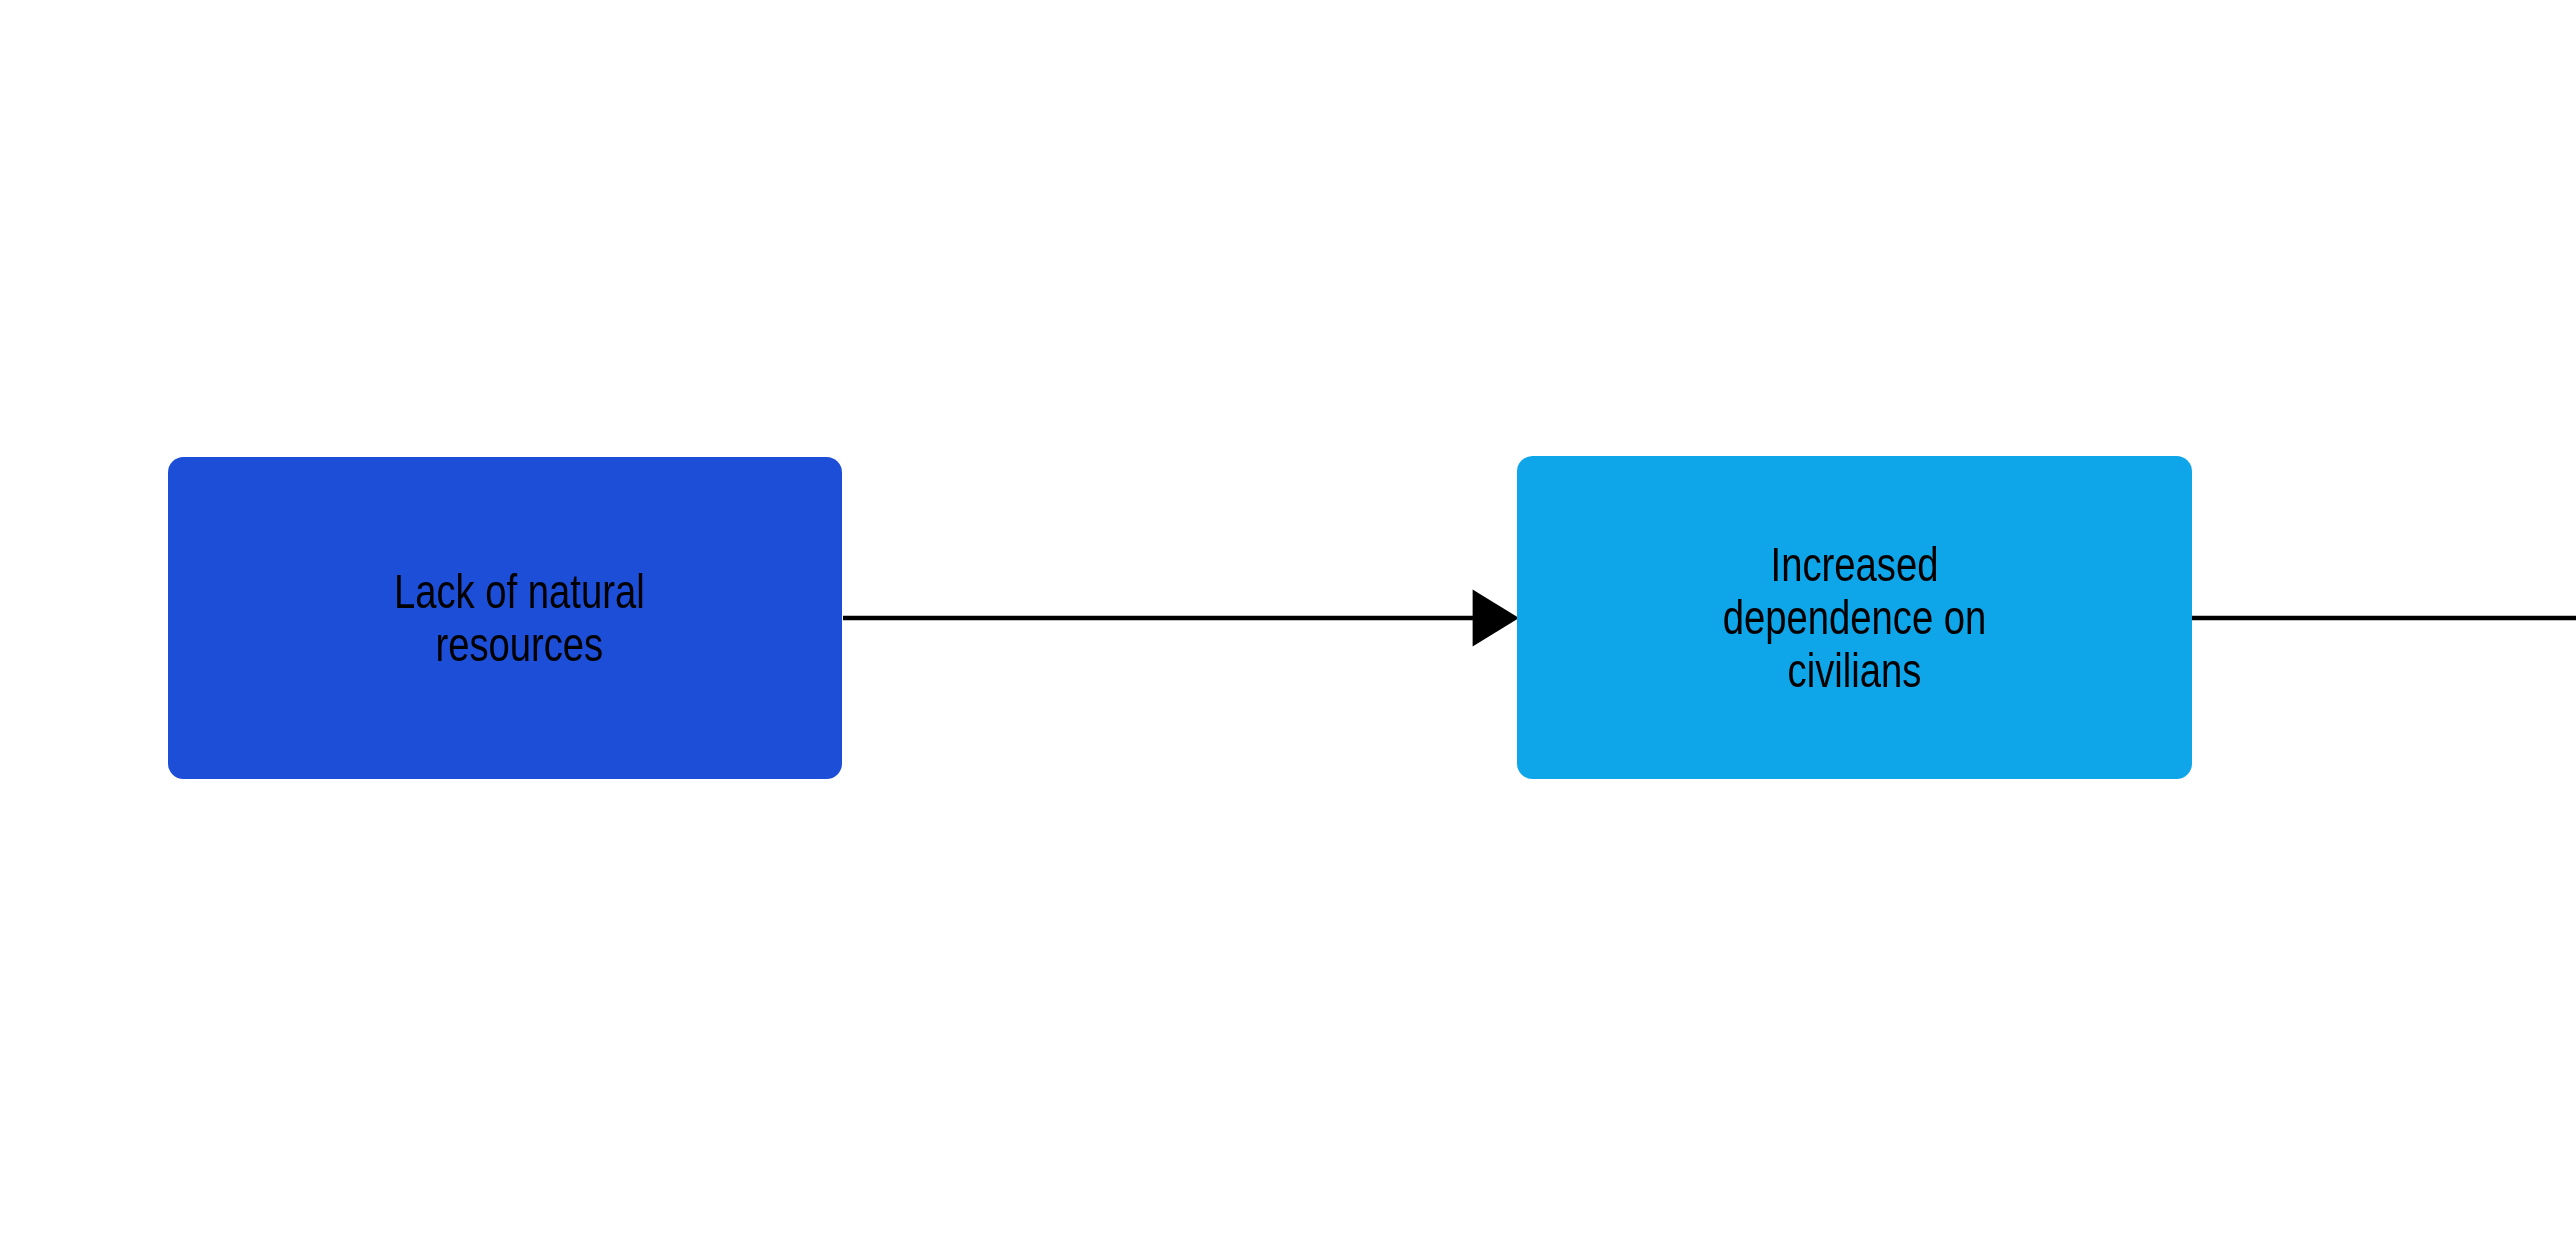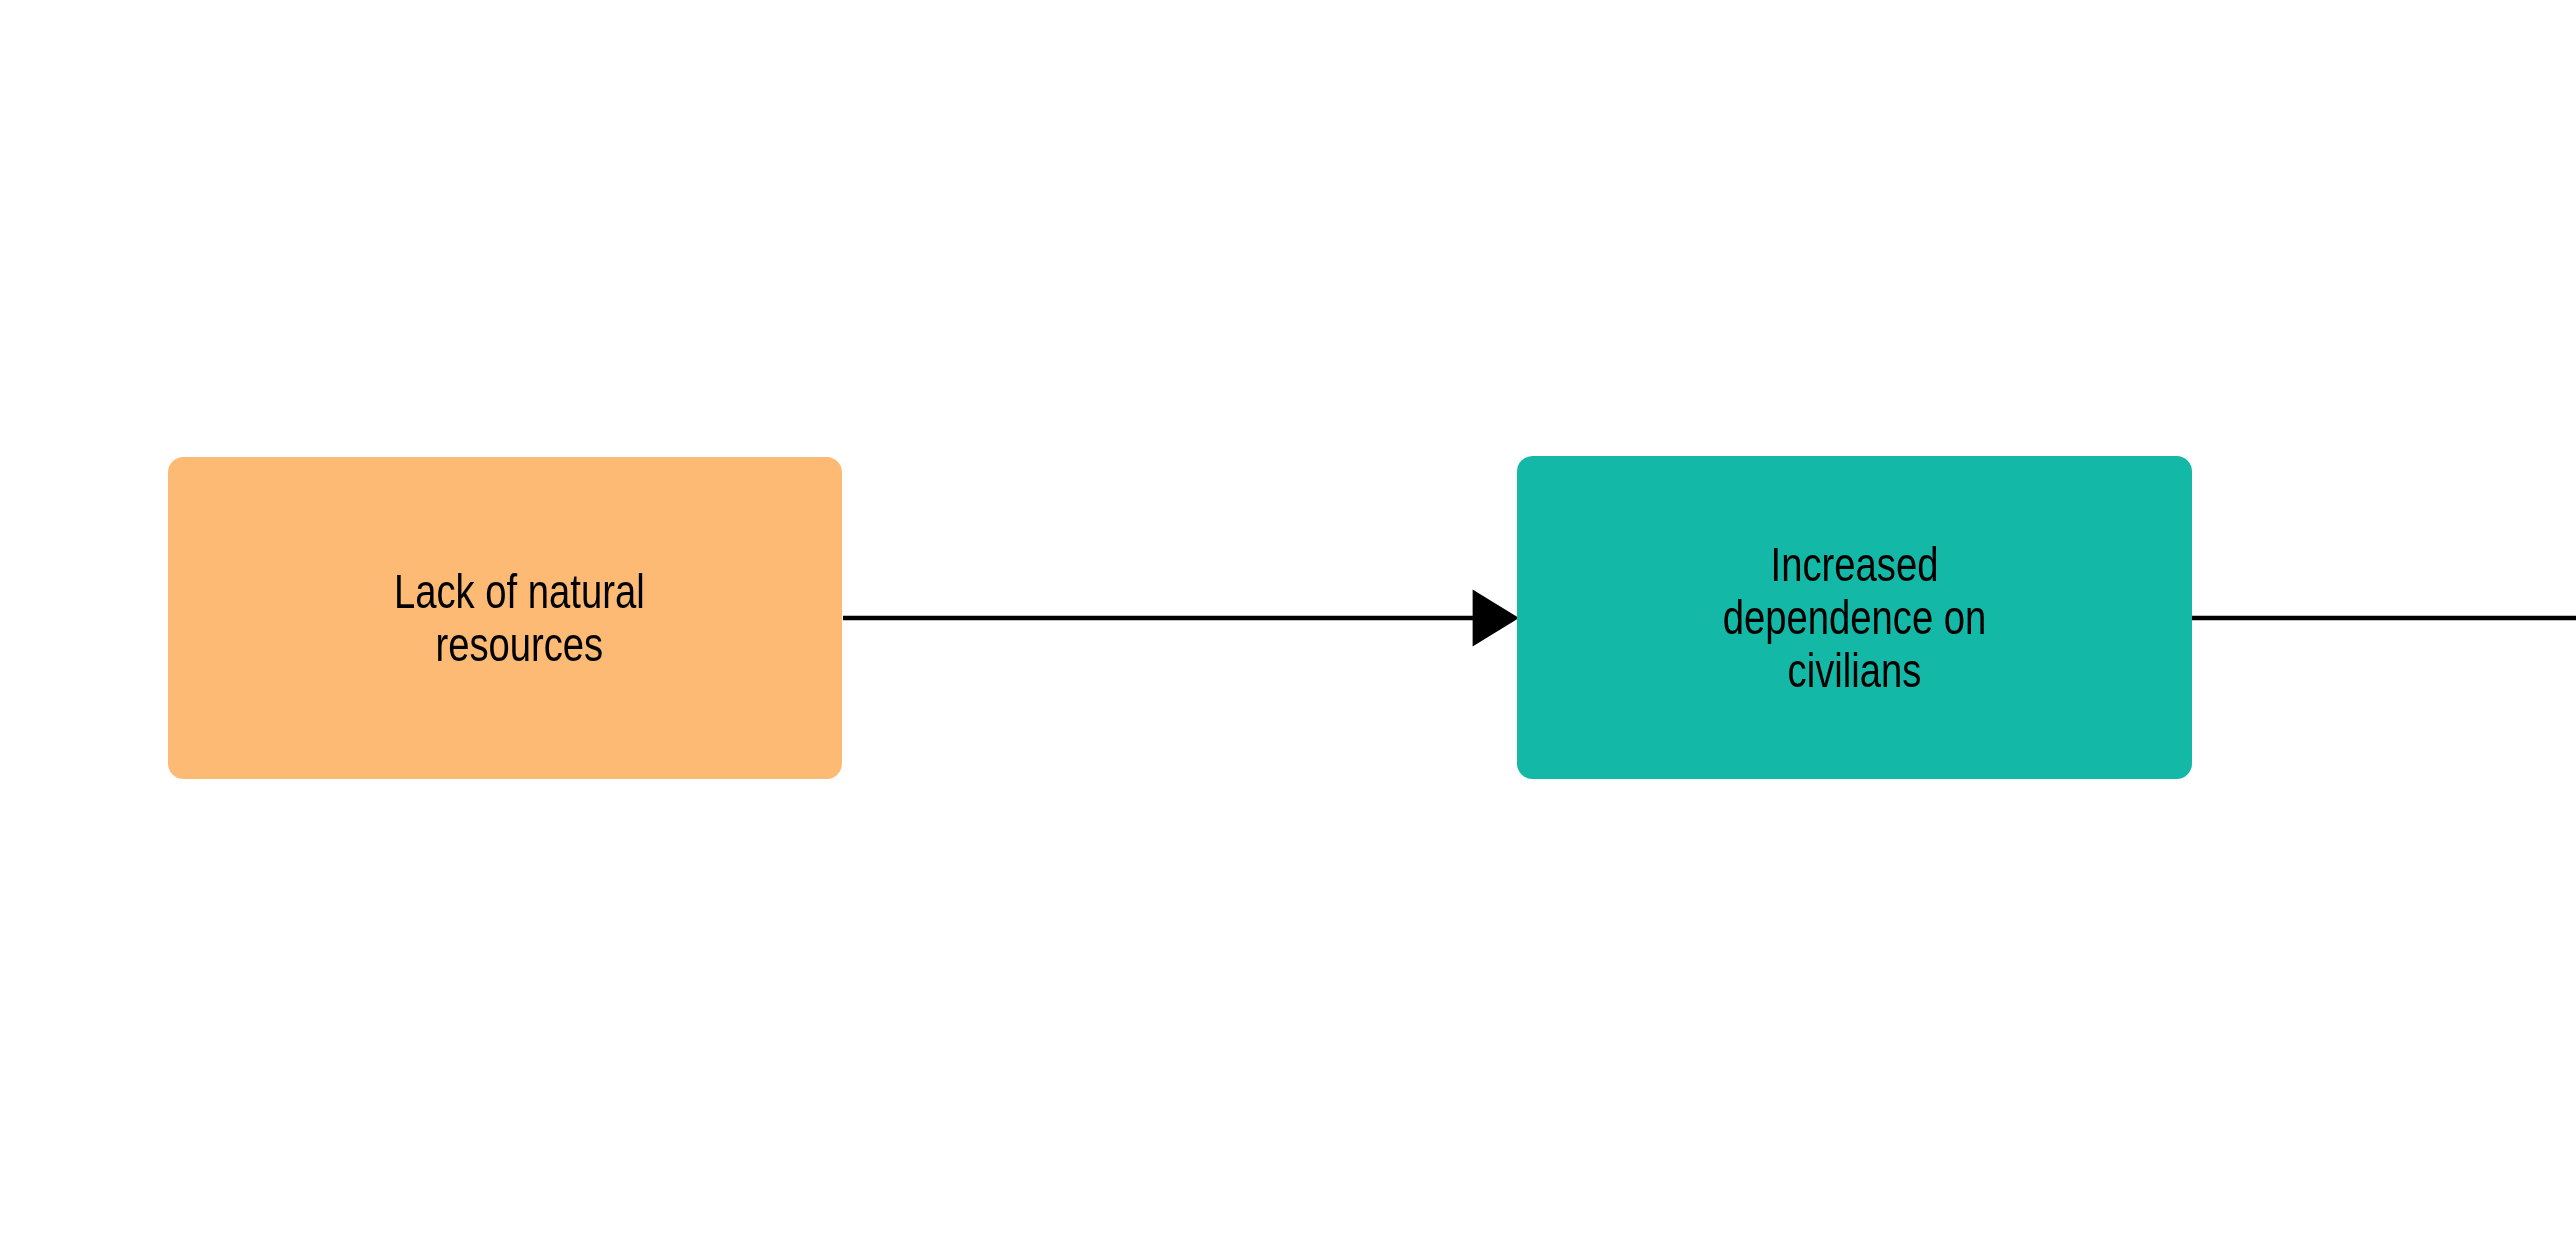--- a/index.html
+++ b/index.html
@@ -59,33 +59,33 @@
   }
   #connector-1 { left: 843px; width: 676px; }
   #connector-2 { left: 2192px; width: 676px; }
   .flow-connector svg { display: block; width: 100%; height: 62px; }
 </style>
 </head>
 <body>
 
 <div id="diagram-canvas" style="background: rgb(255, 255, 255);">
 
-  <div class="flow-node" id="node-lack-of-natural-resources" style="background: #fdba74; padding-left: 28px;">
+  <div class="flow-node" id="node-lack-of-natural-resources" style="background: #1d4ed8; padding-left: 28px;">
     <span class="flow-node-label" style="color: rgb(0, 0, 0);">Lack of natural
 resources</span>
   </div>
 
   <div class="flow-connector" id="connector-1">
     <svg viewBox="0 0 1312 120" preserveAspectRatio="none">
       <line x1="2" y1="60" x2="1230" y2="60" stroke="#000000" stroke-width="9" stroke-linecap="round"></line>
       <polygon points="1222,5 1312,60 1222,115" fill="#000000"></polygon>
     </svg>
   </div>
 
-  <div class="flow-node" id="node-increased-dependence-on-civilians" style="background: #14b8a6;">
+  <div class="flow-node" id="node-increased-dependence-on-civilians" style="background: #0ea5e9;">
     <span class="flow-node-label" style="color: rgb(0, 0, 0);">Increased
 dependence on
 civilians</span>
   </div>
 
   <div class="flow-connector" id="connector-2">
     <svg viewBox="0 0 1312 120" preserveAspectRatio="none">
       <line x1="2" y1="60" x2="1230" y2="60" stroke="#000000" stroke-width="9" stroke-linecap="round"></line>
       <polygon points="1222,5 1312,60 1222,115" fill="#000000"></polygon>
     </svg>

